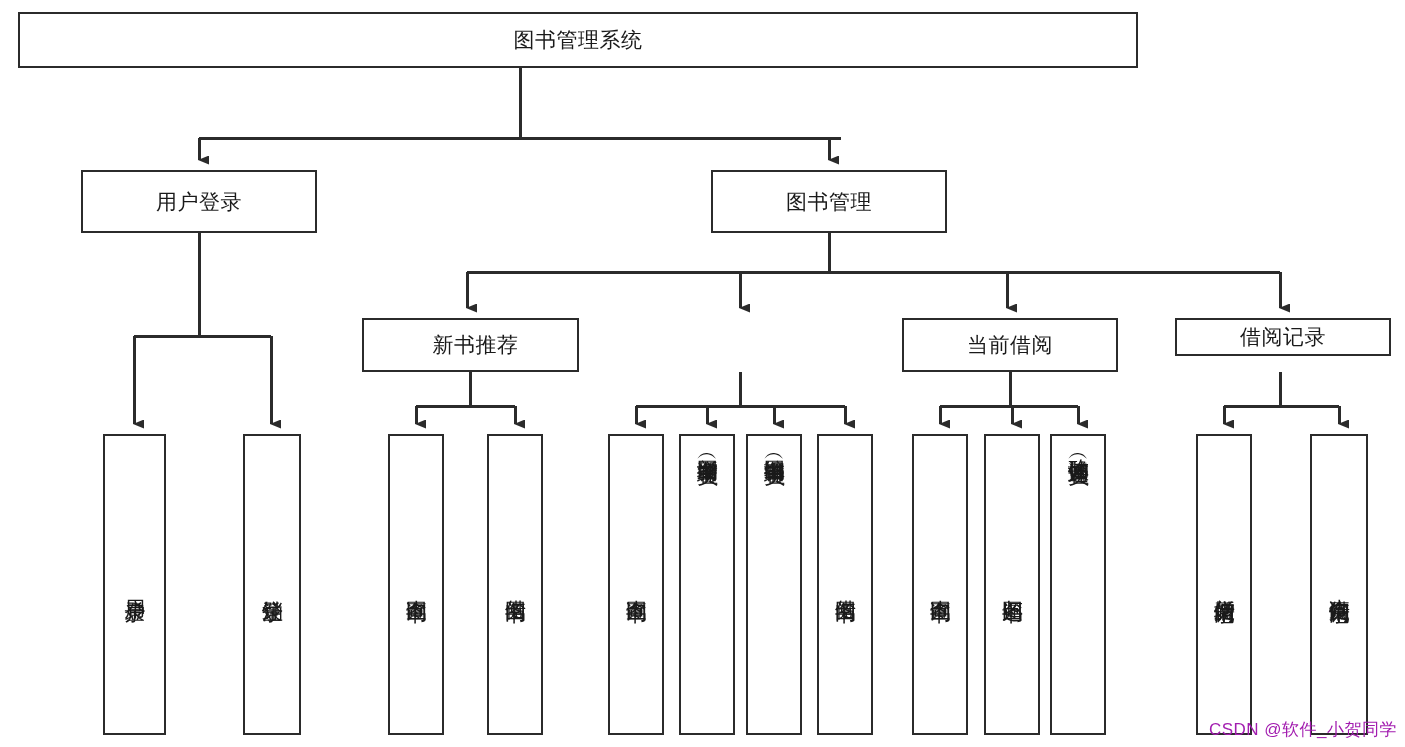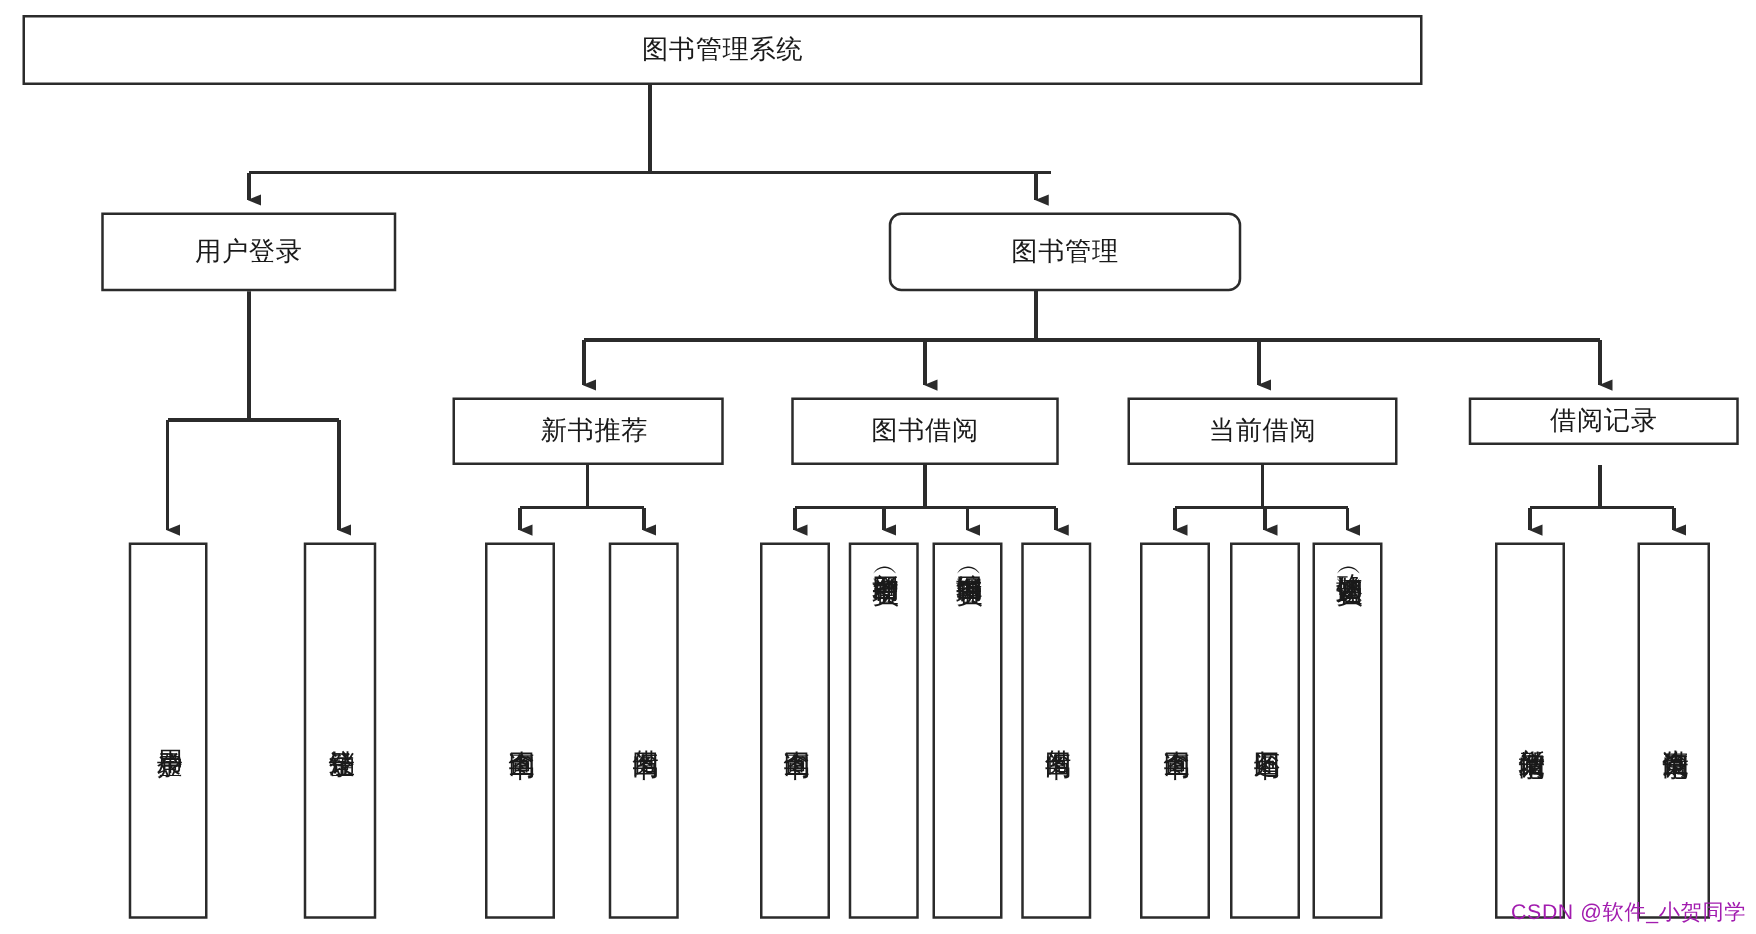--- a/index.html
+++ b/index.html
@@ -128,30 +128,27 @@
     </g>
   </svg>
 
   <div class="node-box" style="left:18px; top:12px; width:1120px; height:56px;">
     <span class="node-label-h">图书管理系统</span>
   </div>
 
   <div class="node-box" style="left:81px; top:170px; width:236px; height:63px;">
     <span class="node-label-h">用户登录</span>
   </div>
-  <div class="node-box" style="left:711px; top:170px; width:282px; height:63px;border-radius:10px;">
+  <div class="node-box" style="left:711px; top:170px; width:236px; height:63px;">
     <span class="node-label-h">图书管理</span>
   </div>
 
   <div class="node-box" style="left:362px; top:318px; width:217px; height:54px;padding-left:10px;">
     <span class="node-label-h">新书推荐</span>
   </div>
-  <div class="node-box" style="left:633px; top:318px; width:214px; height:54px;">
-    <span class="node-label-h">图书借阅</span>
-  </div>
   <div class="node-box" style="left:902px; top:318px; width:216px; height:54px;align-items:center;">
     <span class="node-label-h">当前借阅</span>
   </div>
   <div class="node-box" style="left:1175px; top:318px; width:216px; height:38px;text-align:center;">
     <span class="node-label-h">借阅记录</span>
   </div>
 
   <div class="node-box leaf-box centered" style="left:103px; top:434px; width:63px; height:301px;">
     <span class="node-label-v">用户登录</span>
   </div>

